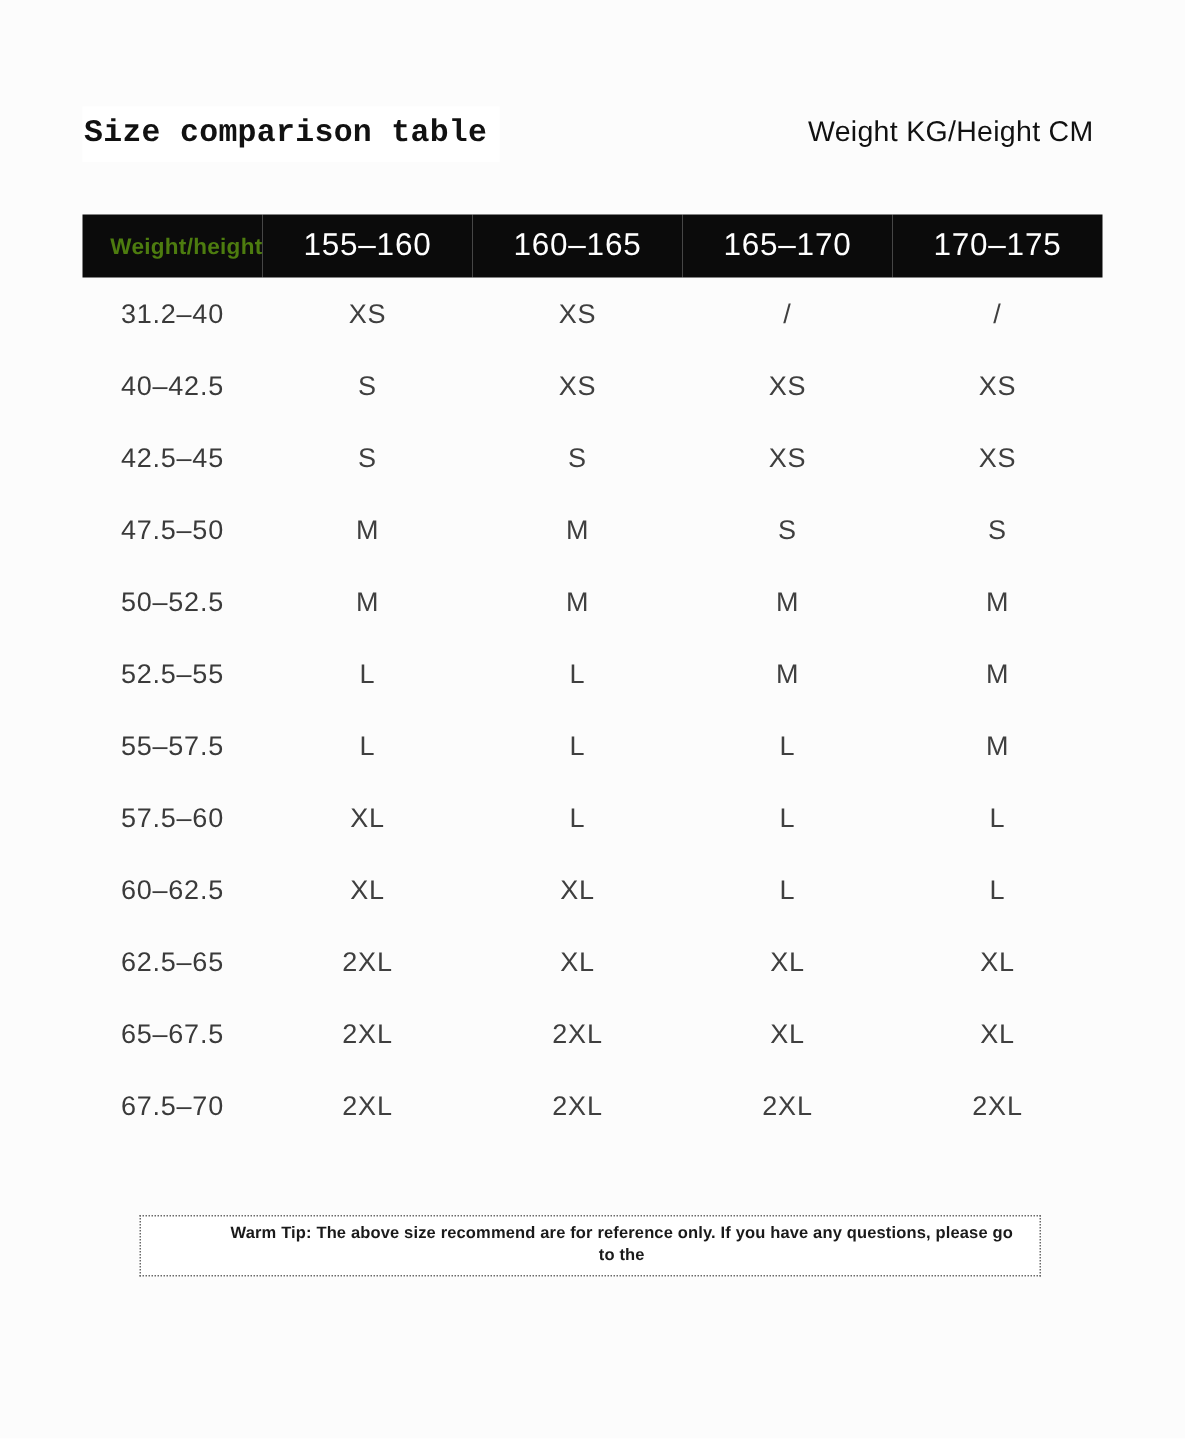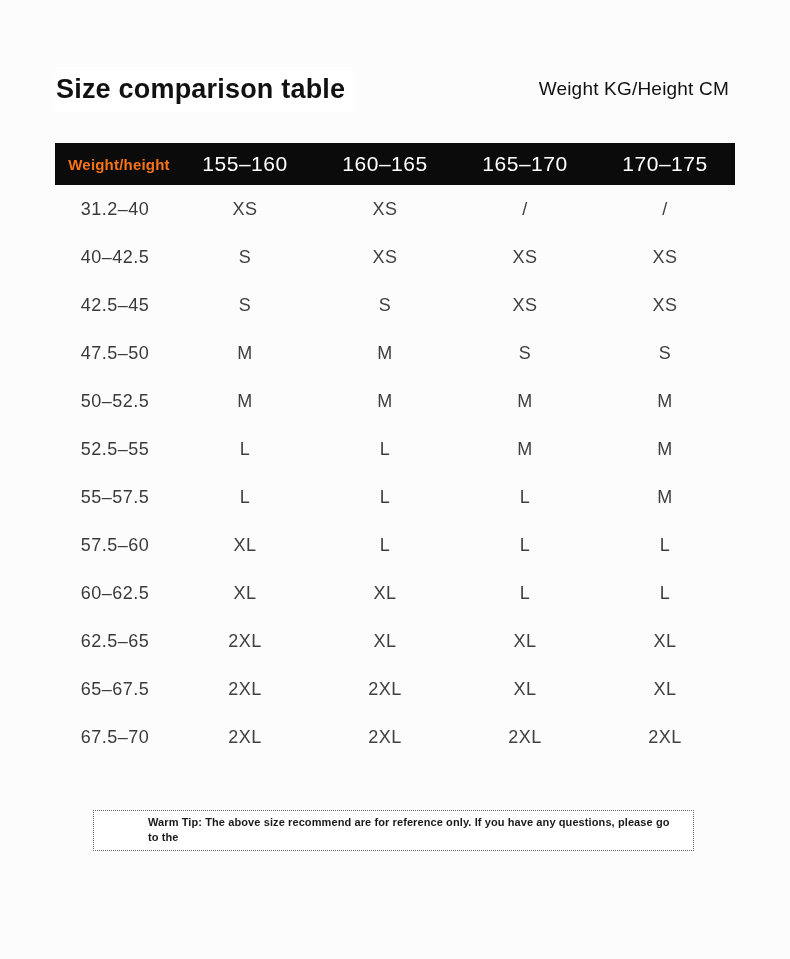--- a/index.html
+++ b/index.html
@@ -18,26 +18,27 @@
   .content {
     padding: 70px 55px 0 55px;
   }
   .title-row {
     display: flex;
     justify-content: space-between;
     align-items: center;
     height: 38px;
   }
   .page-title {
-    font-size: 27px;
+    font-size: 21px;
     font-weight: bold;
     color: #111111;
     background: #ffffff;
     padding: 7px 8px 7px 1px;
     letter-spacing: 0.2px;
+    font-family: Liberation Mono, monospace;
   }
   .unit-label {
     font-size: 19px;
     font-weight: normal;
     color: #111111;
     padding-right: 6px;
     letter-spacing: 0.2px;
   }
   table.size-table {
     margin-top: 35px;
@@ -46,24 +47,24 @@
     table-layout: fixed;
   }
   table.size-table col.c0 { width: 120px; }
   table.size-table col.cn { width: 140px; }
   thead th {
     background: #0b0b0b;
     height: 42px;
     vertical-align: middle;
   }
   th.corner {
-    color: #f97316;
+    color: #4d7c0f;
     font-size: 15px;
     font-weight: bold;
-    text-align: center;
+    text-align: right;
     padding-left: 8px;
     letter-spacing: 0.2px;
   }
   th.height-col {
     color: #ffffff;
     font-size: 21px;
     font-weight: normal;
     text-align: center;
     letter-spacing: 0.5px;
   }
@@ -79,20 +80,21 @@
   tbody td.weight-cell {
     color: #3a3a3a;
   }
   .tip-box {
     margin: 49px 0 0 38px;
     width: 601px;
     min-height: 36px;
     border: 1px dotted #6a6a6a;
     background: #ffffff;
     padding: 4px 12px 5px 54px;
+    text-align: center;
   }
   .tip-line {
     display: block;
     font-size: 11px;
     font-weight: bold;
     color: #1a1a1a;
     line-height: 15px;
     letter-spacing: 0.1px;
   }
 </style>

